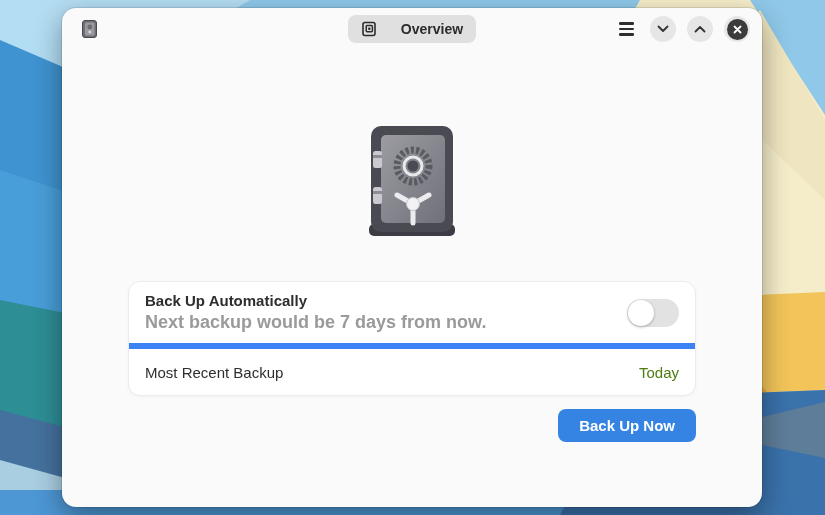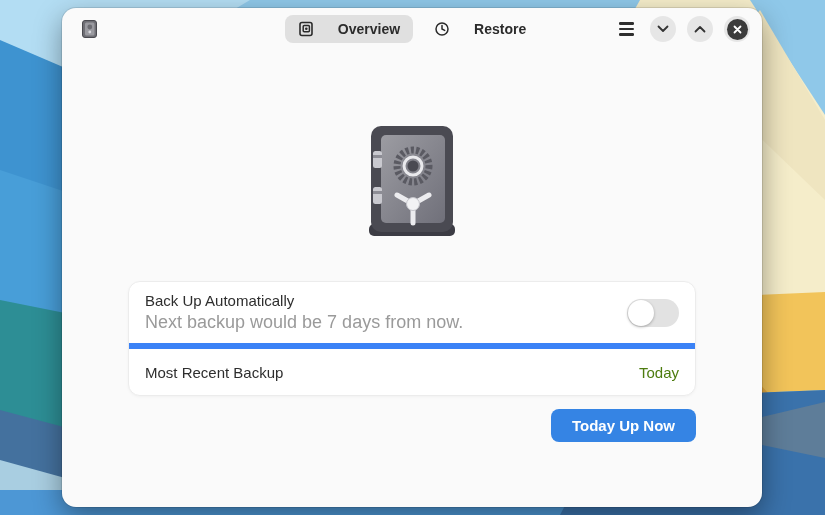--- a/index.html
+++ b/index.html
@@ -74,21 +74,21 @@
     border-radius: 12px;
     box-shadow: 0 1px 3px rgba(0,0,0,0.04);
     overflow: hidden;
   }
   .row {
     display: flex; align-items: center;
     padding: 10px 16px;
     min-height: 58px;
   }
   .row + .row { border-top: 6px solid #3b82f6; min-height: 52px; }
-  .row-text { display: flex; flex-direction: column; gap: 3px; }
+  .row-text { display: flex; flex-direction: column; gap: 3px; font-weight: bold; }
   .row-title { font-size: 15px; color: #2e2e2e; }
   .row-subtitle { font-size: 18px; color: #9a9a9a; }
   .row-value { margin-left: auto; font-size: 15px; color: #4d7c0f; }
 
   .toggle {
     margin-left: auto;
     width: 52px; height: 28px; border-radius: 14px;
     background: #e2e2e2;
     position: relative;
   }
@@ -145,27 +145,20 @@
 
     <div class="hb-center">
       <div class="tab active">
         <svg width="16" height="16" viewBox="0 0 16 16">
           <rect x="2" y="1.5" width="12" height="13" rx="2" fill="none" stroke="#2b2b2b" stroke-width="1.6"></rect>
           <rect x="5.2" y="4.6" width="6.2" height="6.2" rx="1" fill="none" stroke="#2b2b2b" stroke-width="1.5"></rect>
           <circle cx="8.3" cy="7.7" r="1.3" fill="#2b2b2b"></circle>
         </svg>
         <span>Overview</span>
       </div>
-      <div class="tab">
-        <svg width="16" height="16" viewBox="0 0 16 16">
-          <circle cx="8" cy="8" r="6" fill="none" stroke="#2b2b2b" stroke-width="1.5"></circle>
-          <path d="M8 4.5 V8 L10.7 9.4" fill="none" stroke="#2b2b2b" stroke-width="1.5" stroke-linecap="round"></path>
-        </svg>
-        <span>Restore</span>
-      </div>
     </div>
 
     <div class="hb-right">
       <div class="menu-btn">
         <div class="bar"></div>
         <div class="bar"></div>
         <div class="bar"></div>
       </div>
       <div class="circle-btn">
         <svg width="12" height="8" viewBox="0 0 12 8">
@@ -229,17 +222,17 @@
           <div class="knob"></div>
         </div>
       </div>
       <div class="row">
         <span class="row-title">Most Recent Backup</span>
         <span class="row-value">Today</span>
       </div>
     </div>
 
     <div class="button-area">
-      <button class="primary-btn">Today Up Now</button>
+      <button class="primary-btn">Back Up Now</button>
     </div>
 
   </div>
 </div>
 
 </body></html>

